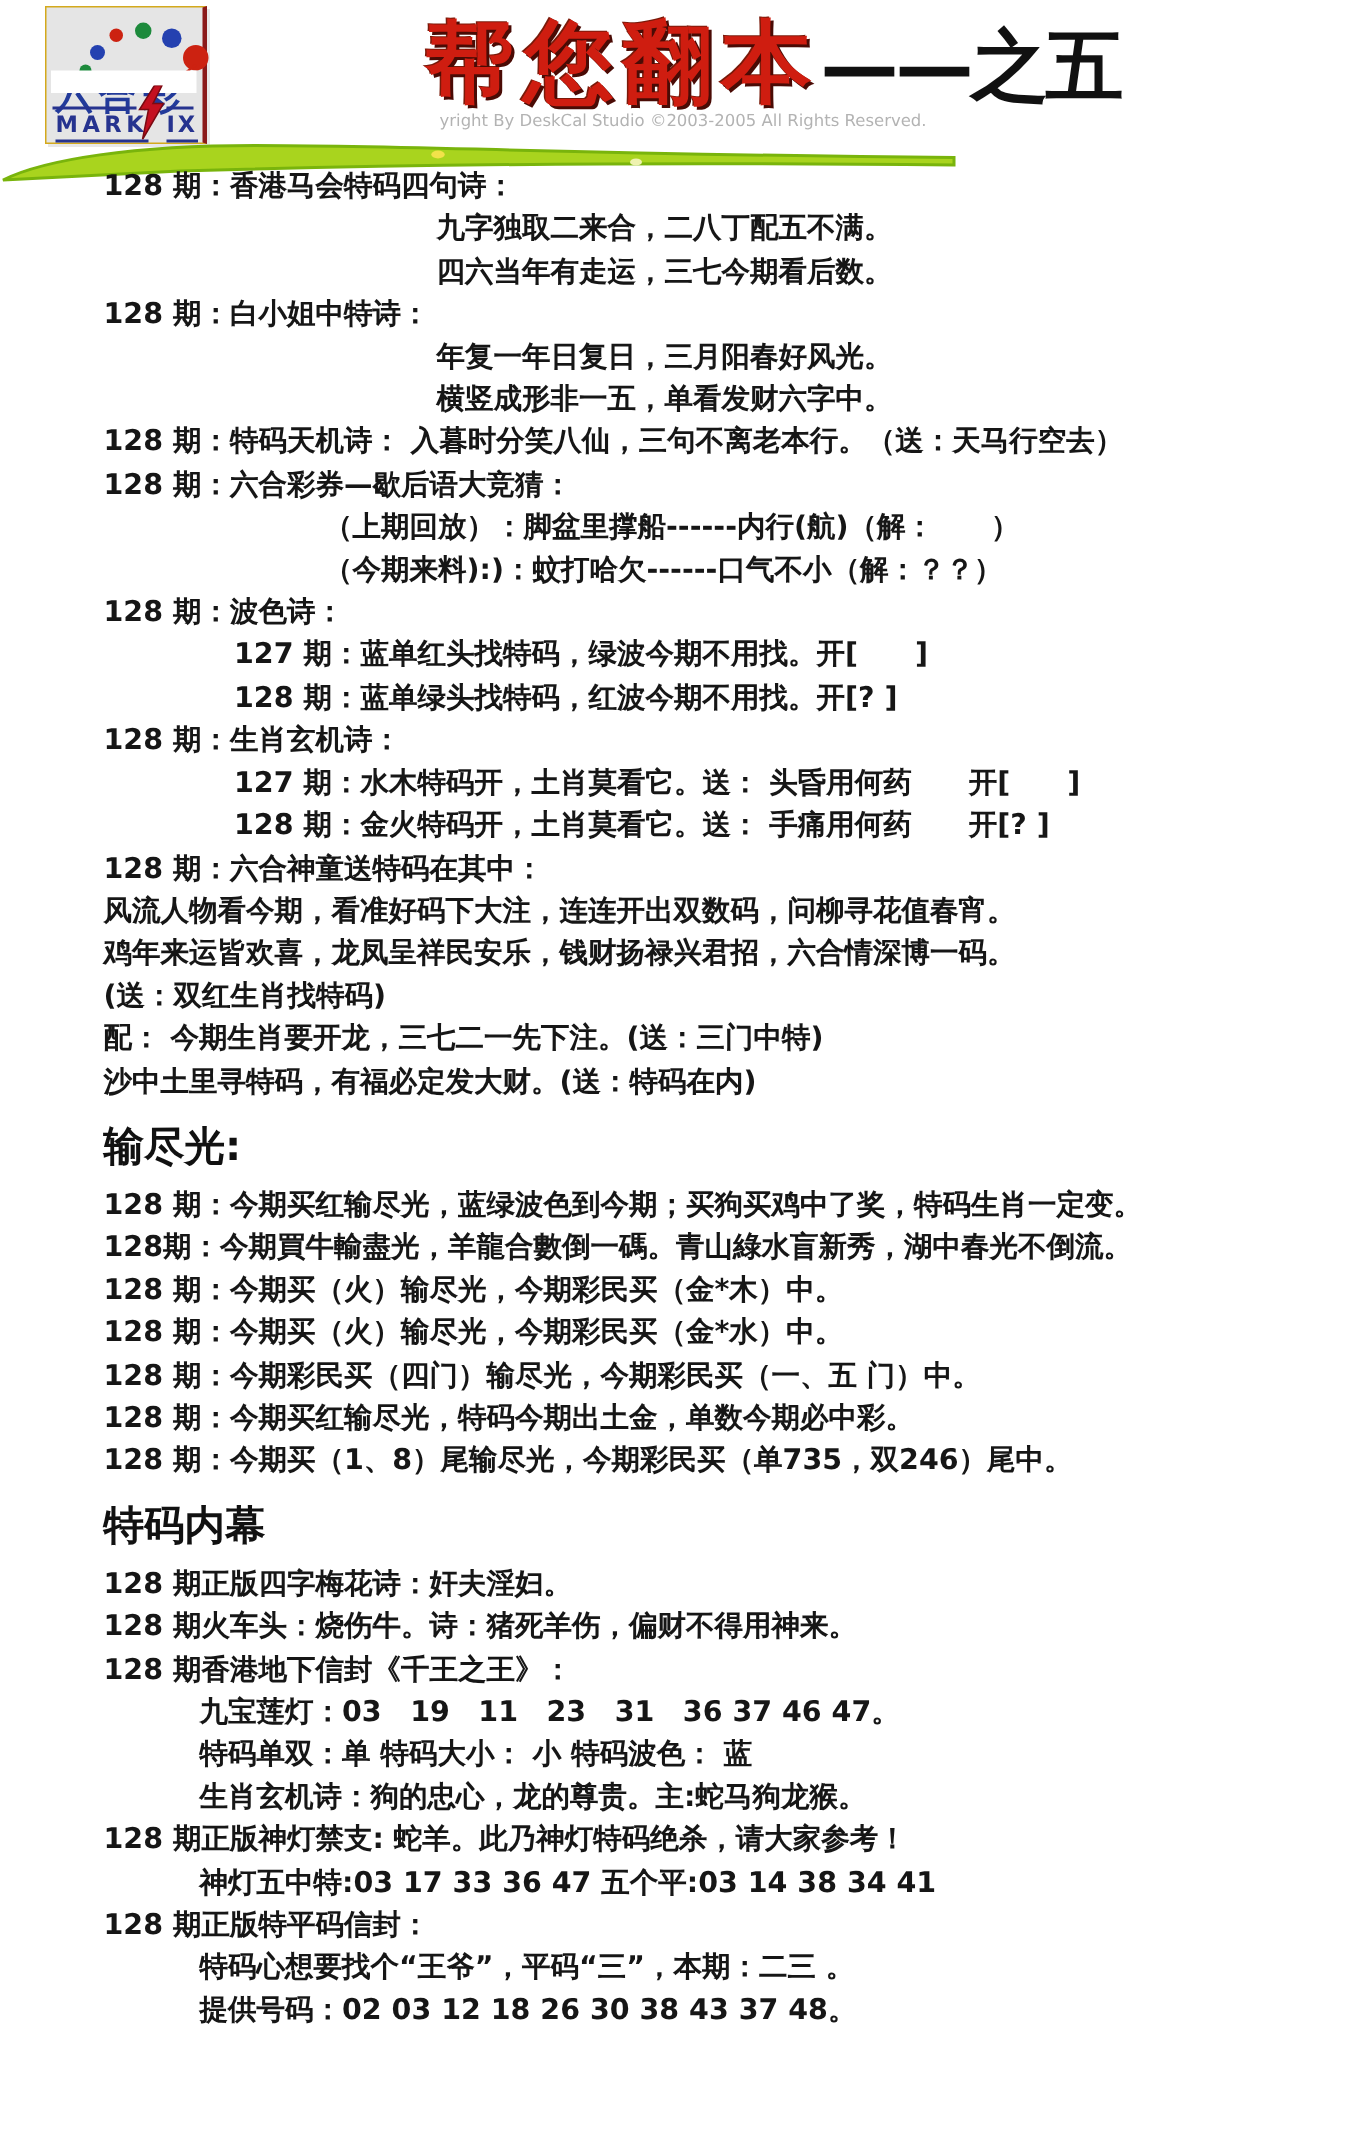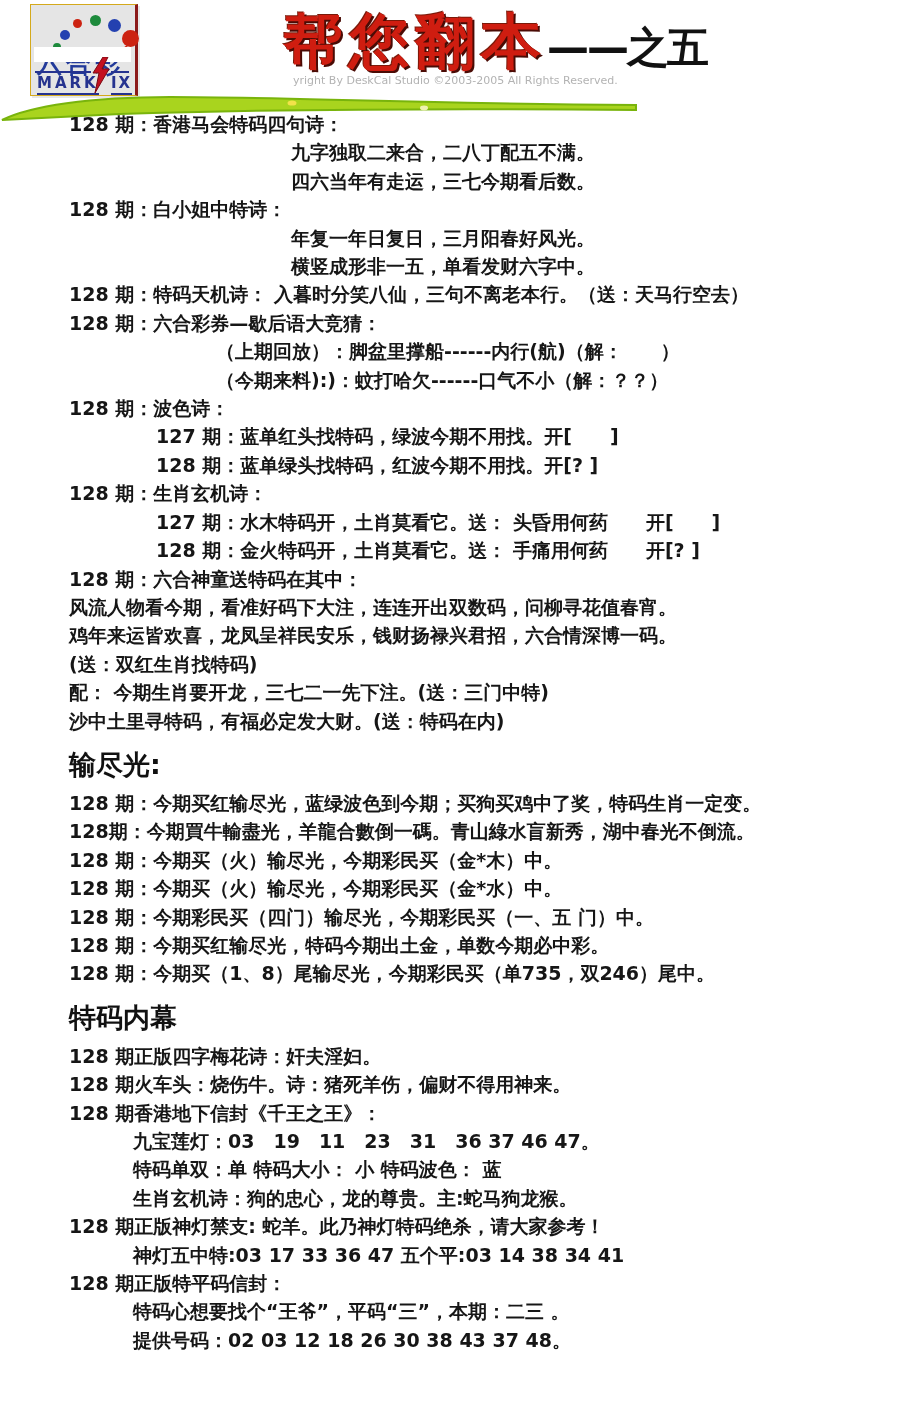--- a/index.html
+++ b/index.html
@@ -39,21 +39,21 @@
   .masthead-title{
     position:absolute;left:283px;top:2px;white-space:nowrap;z-index:3;
     font-family:"DejaVu Serif","Liberation Serif",serif;
   }
   .masthead-title .red{
     font-size:60px;font-weight:bold;color:#cf1d10;letter-spacing:6px;
     text-shadow:2px 2px 0 #4a0b05,-1px -1px 0 #7a1a0a;
     margin-top:41px;
   }
   .masthead-title .black{
-    font-size:42px;font-weight:bold;color:#111111;letter-spacing:-2px;
+    font-size:52px;font-weight:bold;color:#111111;letter-spacing:-2px;
     font-family:"DejaVu Sans",sans-serif;
   }
   .watermark{
     position:absolute;left:293px;top:74px;font-size:11px;color:#b3b3b3;z-index:2;white-space:nowrap;
   }
   .hill{position:absolute;left:0;top:92px;width:640px;height:30px;}
   
   .sheet{position:absolute;left:0;top:110px;width:902px;margin-left:36px;}
   .ln{
     font-size:19px;font-weight:bold;color:#161616;line-height:28.4px;white-space:nowrap;

